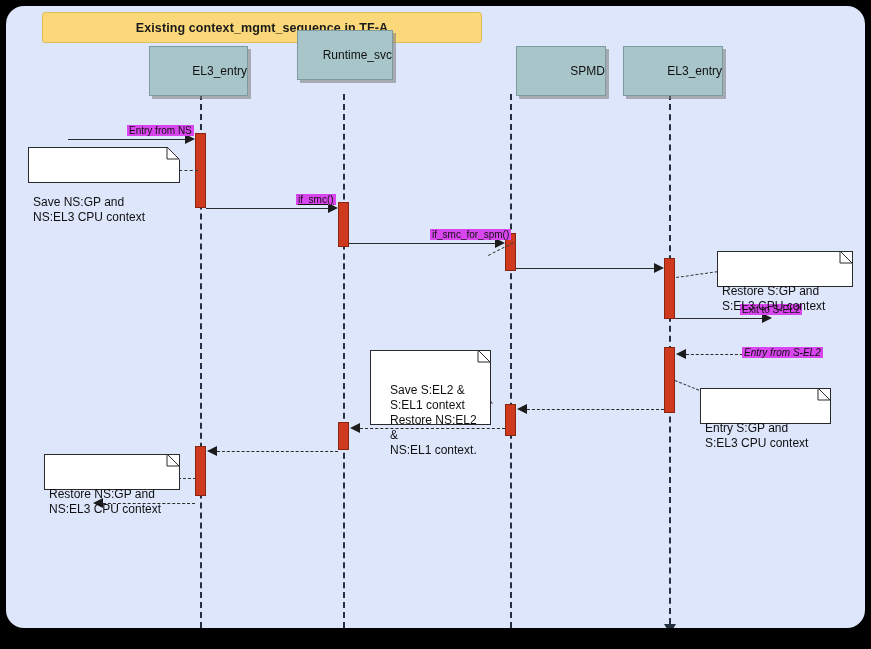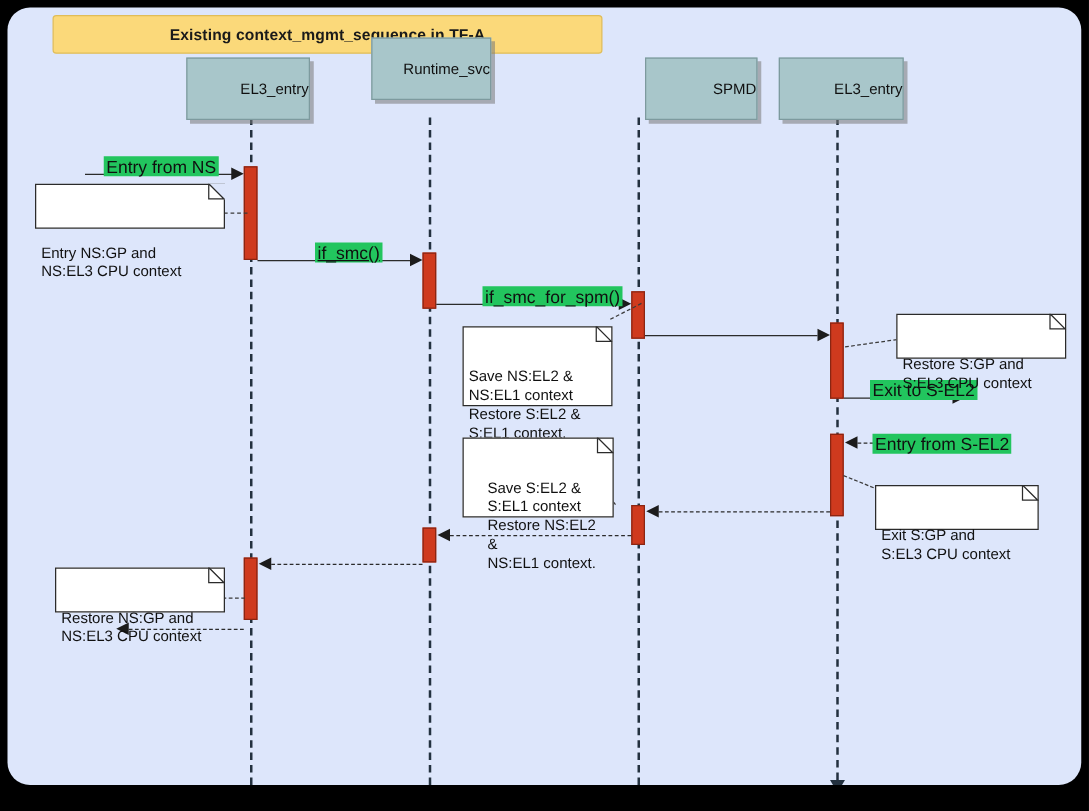--- a/index.html
+++ b/index.html
@@ -78,24 +78,25 @@
   }
   .arrow-left{
     position:absolute;
     width:0;height:0;
     border-top:5px solid transparent;
     border-bottom:5px solid transparent;
     border-right:10px solid #1c1c1c;
   }
   .msg-label{
     position:absolute;
-    font-size:14px;color:#101010;
-    background:#22c55e;
+    font-size:10px;color:#101010;
+    background:#d946ef;
     padding:0 2px;
     white-space:nowrap;
+    margin-left:44px;
   }
   
   .note{
     position:absolute;
     background:#ffffff;
     border:1px solid #2b2b2b;
     font-size:12px;
     color:#101010;
     line-height:15px;
     padding:2px 4px 3px 4px;
@@ -174,86 +175,76 @@
 
     <div class="msg-line" style="left:510px;top:262px;width:138px;"></div>
     <div class="arrow-right" style="left:648px;top:257px;"></div>
 
     <div class="msg-line" style="left:669px;top:312px;width:88px;"></div>
     <div class="arrow-right" style="left:756px;top:307px;"></div>
     <div class="msg-label" style="left:690px;top:298px;">Exit to S-EL2</div>
 
     <div class="msg-line dash" style="left:680px;top:348px;width:96px;"></div>
     <div class="arrow-left" style="left:670px;top:343px;"></div>
-    <div class="msg-label" style="left:692px;top:341px;">Entry from S-EL2</div>
+    <div class="msg-label" style="left:692px;top:341px;font-style:italic;">Entry from S-EL2</div>
 
     <div class="msg-line dash" style="left:521px;top:403px;width:137px;"></div>
     <div class="arrow-left" style="left:511px;top:398px;"></div>
 
     <div class="msg-line dash" style="left:354px;top:422px;width:145px;"></div>
     <div class="arrow-left" style="left:344px;top:417px;"></div>
 
     <div class="msg-line dash" style="left:211px;top:445px;width:121px;"></div>
     <div class="arrow-left" style="left:201px;top:440px;"></div>
 
     <div class="msg-line dash" style="left:97px;top:497px;width:92px;"></div>
     <div class="arrow-left" style="left:87px;top:492px;"></div>
 
     <div class="note-conn" style="left:152px;top:164px;width:40px;"></div>
     <div class="note" style="left:22px;top:141px;width:152px;height:36px;">
       <div class="note-fold" style="border-top-color:#dde6fb;"></div>
       <svg class="note-fold-edge" viewBox="0 0 19 19">
         <path d="M6 0 L18 12 L6 12 Z" fill="#ffffff" stroke="none"></path>
         <path d="M6 0 L18 12 L6 12 Z" fill="none" stroke="#2b2b2b" stroke-width="1"></path>
       </svg>
-      <span>Entry NS:GP and
+      <span>Save NS:GP and
 NS:EL3 CPU context</span>
     </div>
 
     <div class="note-conn" style="left:482px;top:249px;width:28px;transform:rotate(-27deg);"></div>
-    <div class="note" style="left:364px;top:255px;width:120px;height:64px;">
-      <svg class="note-fold-edge" viewBox="0 0 19 19">
-        <path d="M6 0 L18 12 L6 12 Z" fill="#ffffff" stroke="none"></path>
-        <path d="M6 0 L18 12 L6 12 Z" fill="none" stroke="#2b2b2b" stroke-width="1"></path>
-      </svg>
-      <span>Save NS:EL2 &amp;
-NS:EL1 context
-Restore S:EL2 &amp;
-S:EL1 context.</span>
-    </div>
 
     <div class="note-conn" style="left:670px;top:271px;width:42px;transform:rotate(-8deg);"></div>
     <div class="note" style="left:711px;top:245px;width:136px;height:36px;">
       <svg class="note-fold-edge" viewBox="0 0 19 19">
         <path d="M6 0 L18 12 L6 12 Z" fill="#ffffff" stroke="none"></path>
         <path d="M6 0 L18 12 L6 12 Z" fill="none" stroke="#2b2b2b" stroke-width="1"></path>
       </svg>
       <span>Restore S:GP and
 S:EL3 CPU context</span>
     </div>
 
     <div class="note-conn" style="left:486px;top:398px;width:52px;transform:rotate(-128deg);"></div>
-    <div class="note" style="left:364px;top:344px;width:121px;height:64px;padding-left:19px;">
+    <div class="note" style="left:364px;top:344px;width:121px;height:75px;padding-left:19px;">
       <svg class="note-fold-edge" viewBox="0 0 19 19">
         <path d="M6 0 L18 12 L6 12 Z" fill="#ffffff" stroke="none"></path>
         <path d="M6 0 L18 12 L6 12 Z" fill="none" stroke="#2b2b2b" stroke-width="1"></path>
       </svg>
       <span>Save S:EL2 &amp;
 S:EL1 context
 Restore NS:EL2 &amp;
 NS:EL1 context.</span>
     </div>
 
     <div class="note-conn" style="left:669px;top:374px;width:26px;transform:rotate(22deg);"></div>
     <div class="note" style="left:694px;top:382px;width:131px;height:36px;">
       <svg class="note-fold-edge" viewBox="0 0 19 19">
         <path d="M6 0 L18 12 L6 12 Z" fill="#ffffff" stroke="none"></path>
         <path d="M6 0 L18 12 L6 12 Z" fill="none" stroke="#2b2b2b" stroke-width="1"></path>
       </svg>
-      <span>Exit S:GP and
+      <span>Entry S:GP and
 S:EL3 CPU context</span>
     </div>
 
     <div class="note-conn" style="left:172px;top:472px;width:18px;"></div>
     <div class="note" style="left:38px;top:448px;width:136px;height:36px;">
       <svg class="note-fold-edge" viewBox="0 0 19 19">
         <path d="M6 0 L18 12 L6 12 Z" fill="#ffffff" stroke="none"></path>
         <path d="M6 0 L18 12 L6 12 Z" fill="none" stroke="#2b2b2b" stroke-width="1"></path>
       </svg>
       <span>Restore NS:GP and

